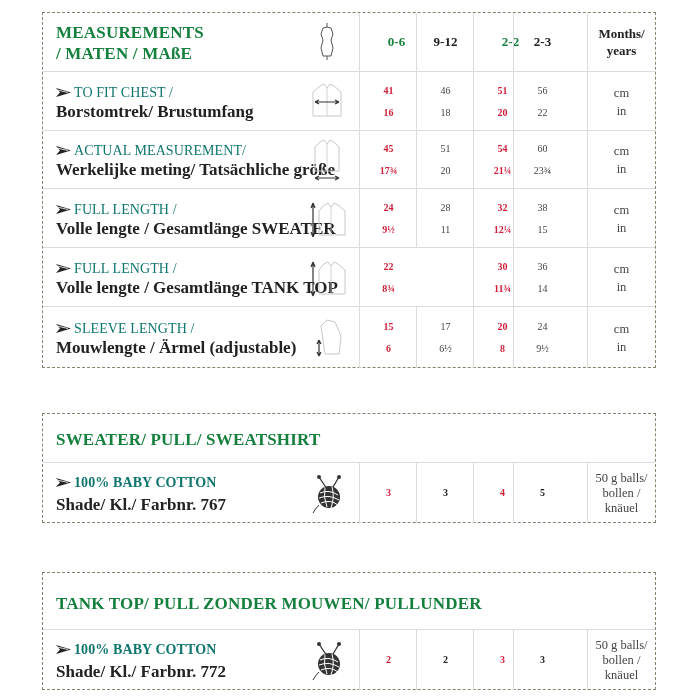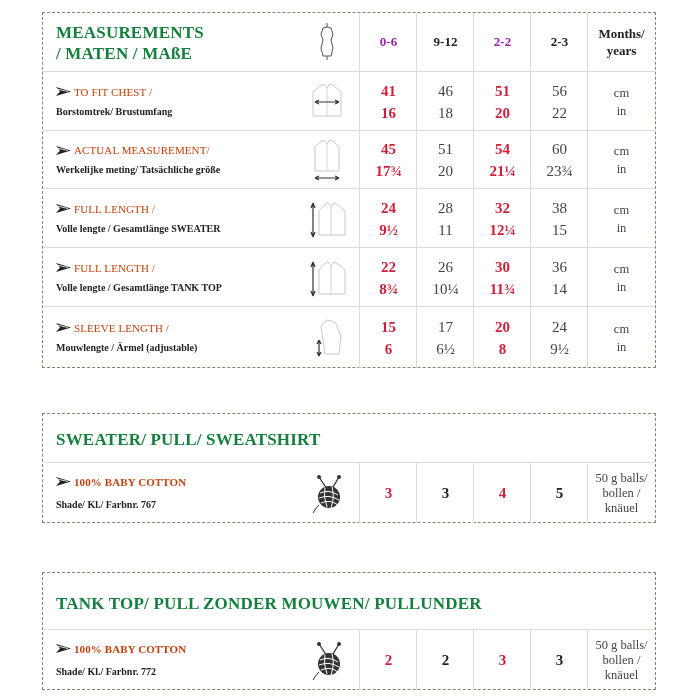--- a/index.html
+++ b/index.html
@@ -4,39 +4,39 @@
 <style>
   html, body { margin:0; padding:0; background:#ffffff; }
   body { width:700px; height:700px; position:relative; overflow:hidden;
          font-family:"Liberation Serif","DejaVu Serif",serif; color:#2a2a2a; }
   .box { position:absolute; left:42px; width:614px; box-sizing:border-box;
          border:1.5px dashed #8a8270; }
   .row { position:absolute; left:0; right:0; border-top:1px solid #dcdcdc; }
   .row.first { border-top:none; }
   .cell { position:absolute; top:0; bottom:0; border-left:1px solid #dcdcdc;
           display:flex; flex-direction:column; align-items:center; justify-content:center;
-          text-align:center; font-size:15px; line-height:22px; color:#444; }
+          text-align:center; font-size:10px; line-height:22px; color:#444; }
   .cell.red { color:#d11f3a; font-weight:bold; }
   .cell.redthin { color:#d11f3a; }
   .cell.bold { font-weight:bold; color:#222; }
   .c1 { left:316px; width:57px; }
   .c2 { left:373px; width:57px; }
   .c3 { left:430px; width:57px; }
-  .c4 { left:487px; width:57px; }
+  .c4 { left:470px; width:57px; }
   .c5 { left:544px; width:67px; }
   .unit { font-size:12.5px; line-height:18px; color:#444; }
   .label { position:absolute; left:13px; top:0; bottom:0; display:flex; flex-direction:column;
            justify-content:center; }
-  .label .l1 { font-size:11px; font-weight:normal; color:#c2410c; letter-spacing:0.1px; line-height:19px; }
-  .label .l2 { font-size:10px; font-weight:bold; color:#222; line-height:19px; }
+  .label .l1 { font-size:14px; font-weight:normal; color:#0f766e; letter-spacing:0.1px; line-height:19px; }
+  .label .l2 { font-size:17px; font-weight:bold; color:#222; line-height:19px; }
   .arrow { display:inline-block; width:15px; height:9px; margin-right:3px; vertical-align:middle; position:relative; top:-1px; }
   .title { position:absolute; left:13px; font-weight:bold; color:#15803d; font-size:17px; line-height:21px; letter-spacing:0.2px; }
   .icon { position:absolute; left:262px; top:50%; transform:translateY(-50%); width:44px; height:44px; }
   .hdr { font-weight:bold; font-size:13px; }
-  .hdr.red { color:#a21caf; }
+  .hdr.red { color:#15803d;padding-left:8px; }
 </style>
 </head>
 <body>
 
 <svg width="0" height="0" style="position:absolute">
   <defs>
     <symbol id="arrowsym" viewBox="0 0 15 9">
       <path d="M0 0 L15 4.5 L0 9 L4 4.5 Z" fill="#222"></path>
       <path d="M1 2 L12 4.5" stroke="#fff" stroke-width="0.8"></path>
     </symbol>
@@ -178,24 +178,20 @@
     </div>
     <svg class="icon" viewBox="0 0 44 44">
       <path d="M19 8 L23 6 L26 10 L29 6 L33 8 L40 14 L40 38 L14 38 L14 14 Z" fill="none" stroke="#c8c8c8" stroke-width="1"></path>
       <path d="M26 10 L26 38" stroke="#c8c8c8" stroke-width="0.8"></path>
       <path d="M8 6 L8 40 M8 6 L6 11 M8 6 L10 11 M8 40 L6 35 M8 40 L10 35" stroke="#333" stroke-width="1.2" fill="none"></path>
     </svg>
     <div class="cell c1 red">
         <span>22</span>
         <span>8¾</span>
       </div>
-    <div class="cell c2">
-        <span>26</span>
-        <span>10¼</span>
-      </div>
     <div class="cell c3 red">
         <span>30</span>
         <span>11¾</span>
       </div>
     <div class="cell c4">
         <span>36</span>
         <span>14</span>
       </div>
     <div class="cell c5 unit">
         <span>cm</span>

